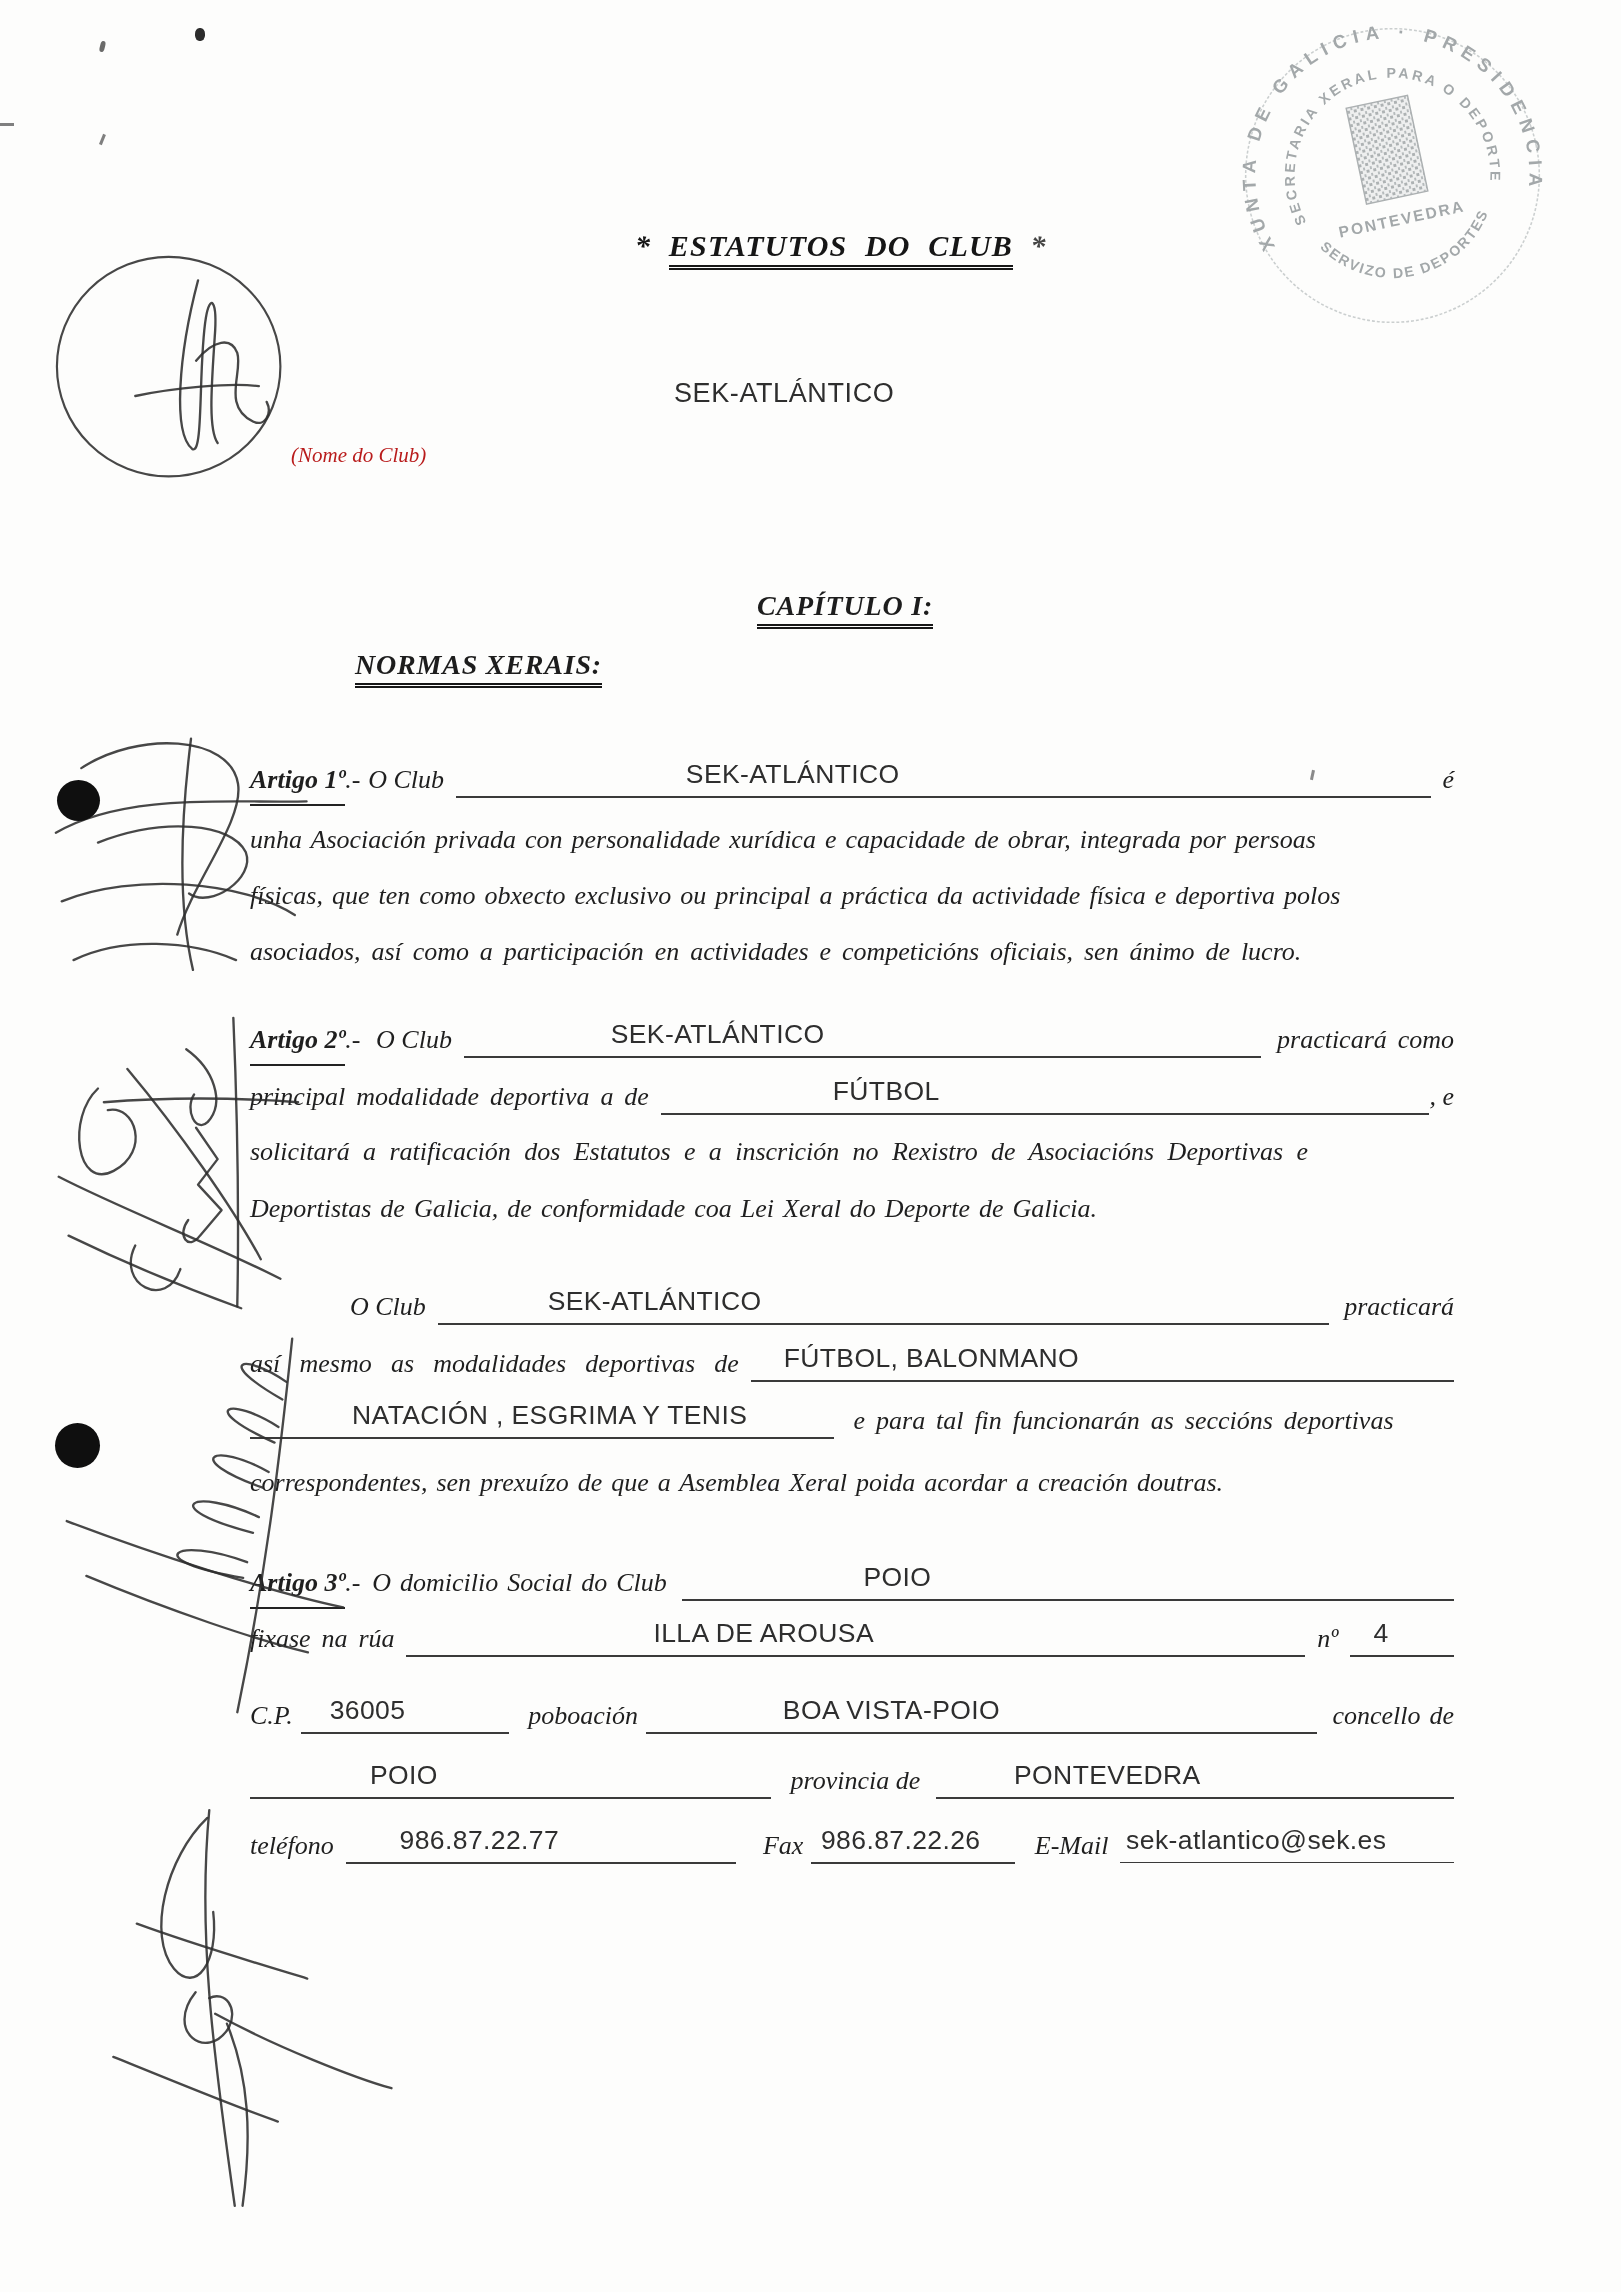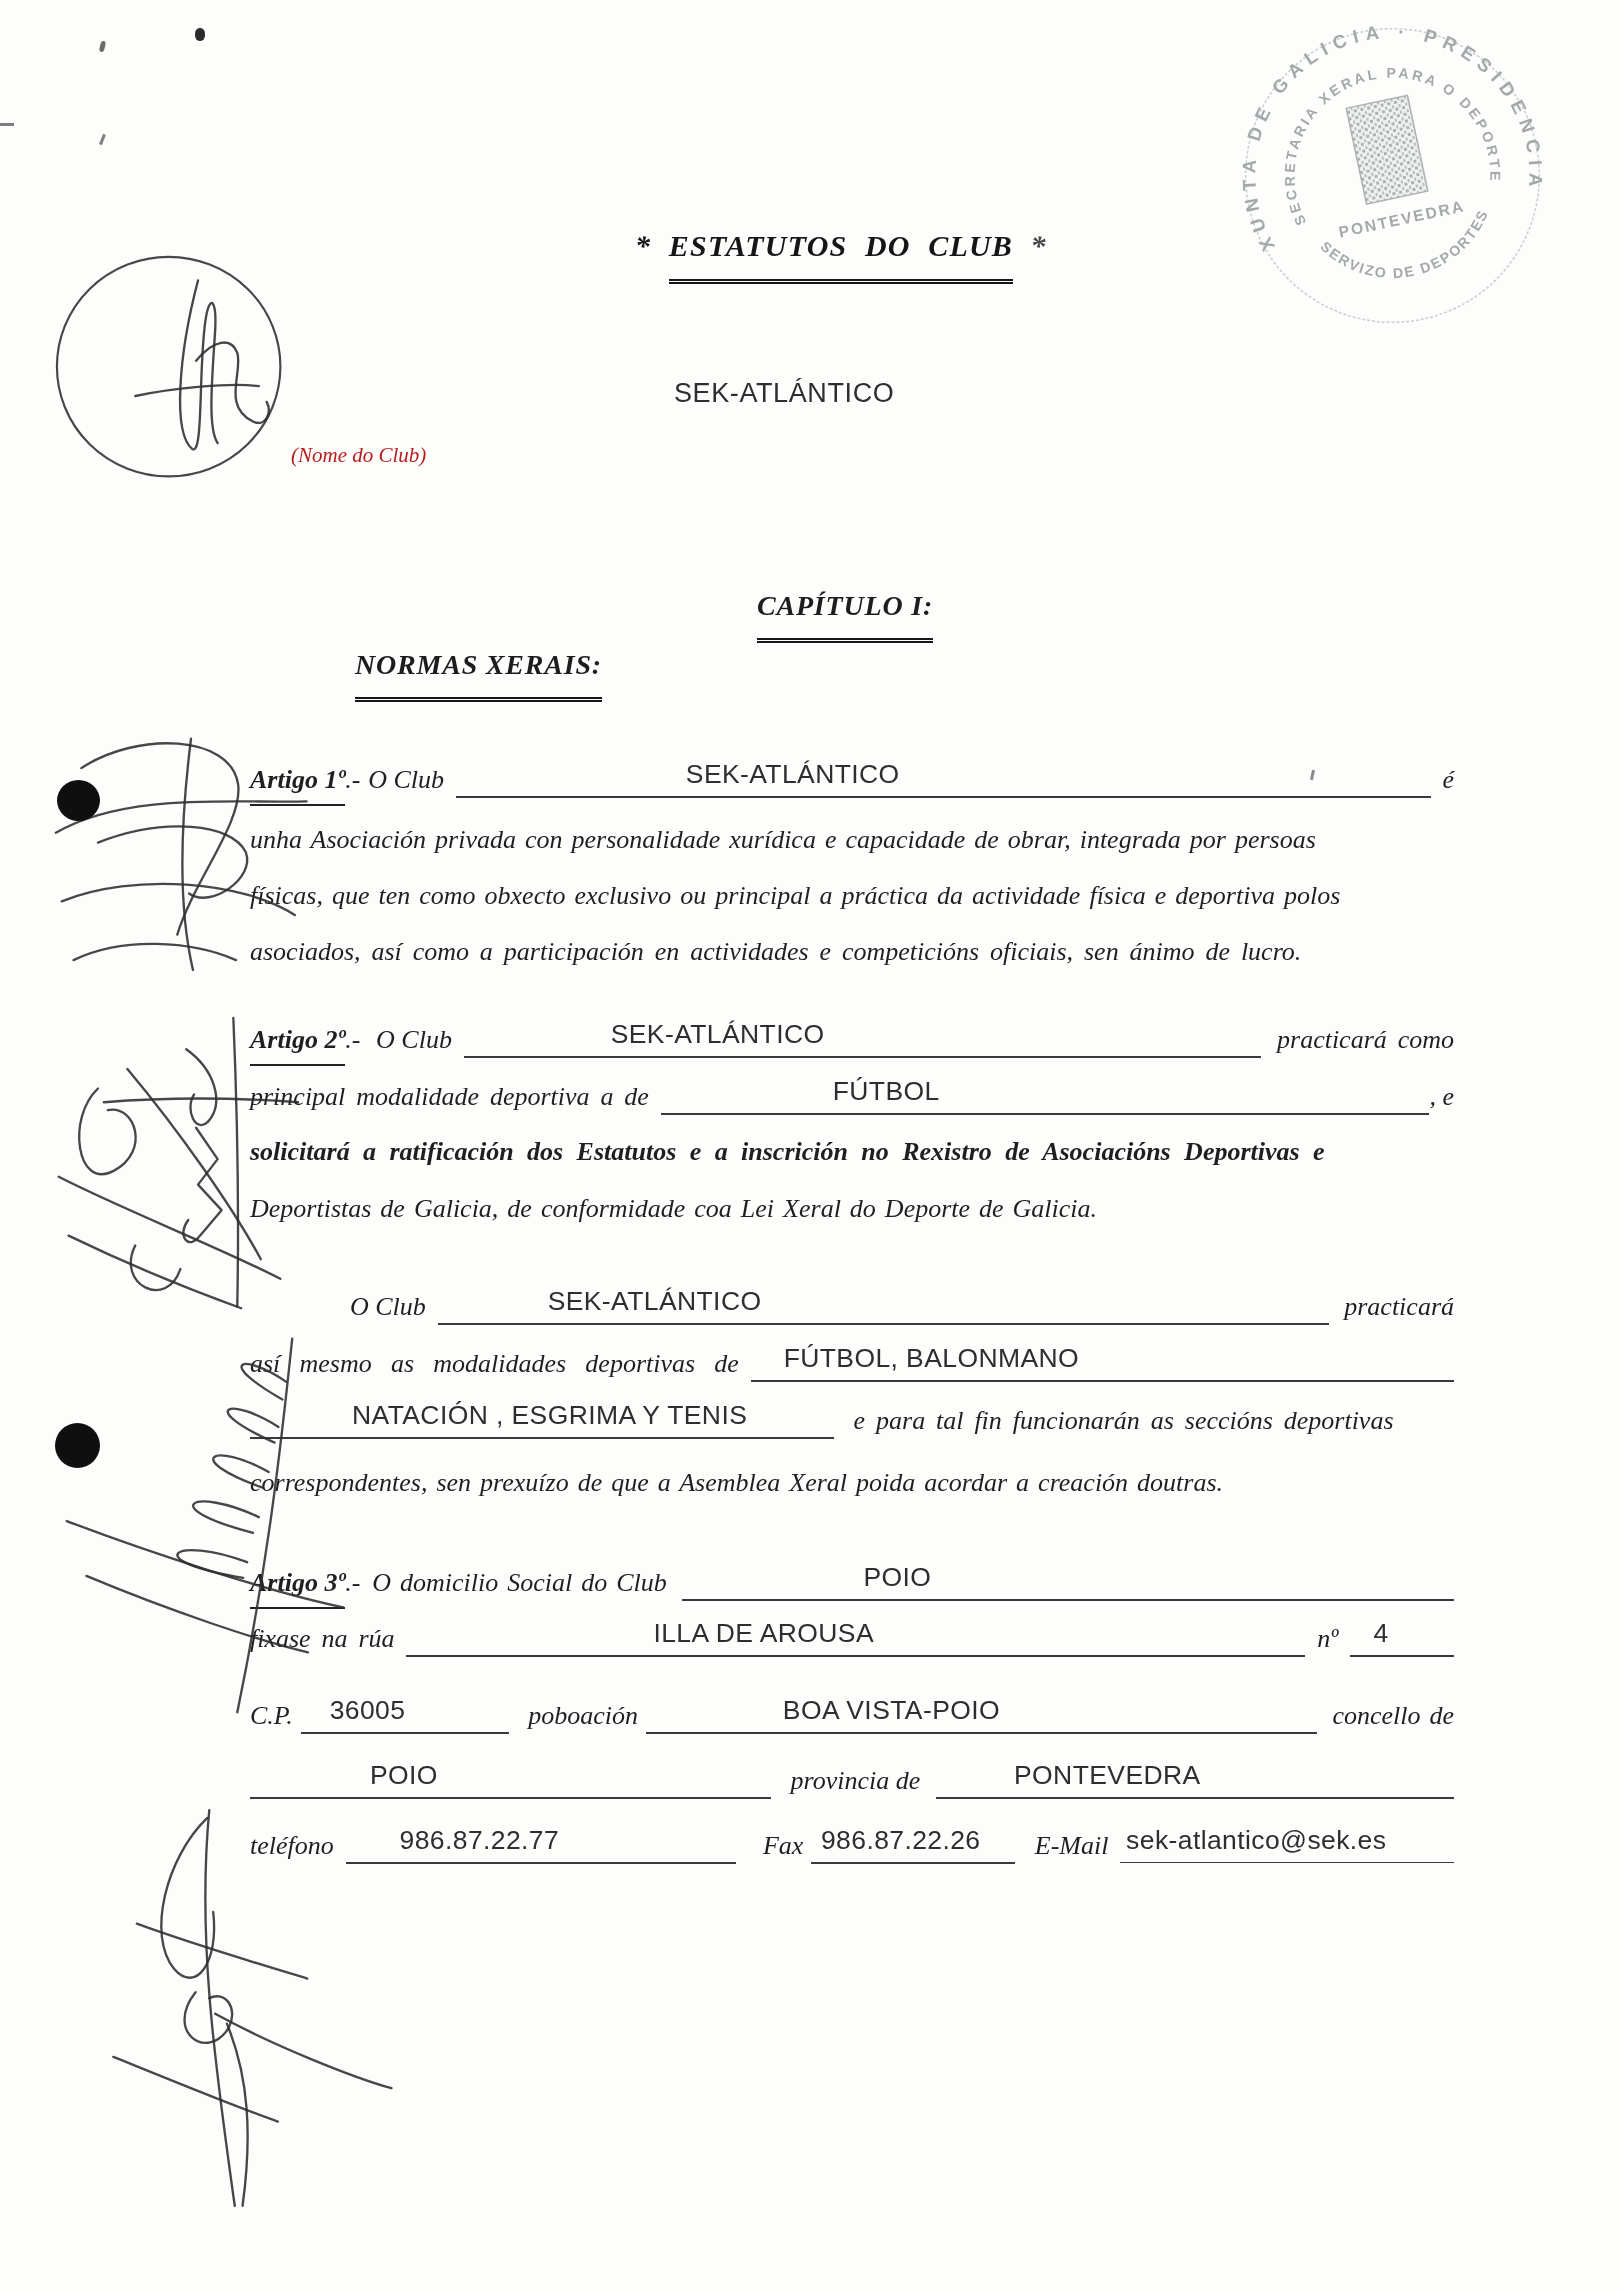--- a/index.html
+++ b/index.html
@@ -13,28 +13,28 @@
     position:absolute;left:250px;width:1204px;
     display:flex;align-items:baseline;
     font-style:italic;font-size:26px;line-height:1.25;
     white-space:nowrap;color:#1f1f1f;
   }
   .pline{
     position:absolute;left:250px;width:1204px;
     font-style:italic;font-size:26px;white-space:nowrap;color:#1f1f1f;
   }
   .lbl{font-weight:bold;border-bottom:2.9px solid #222;padding-bottom:7px;}
-  .dblu{border-bottom:5.9px double #171717;padding-bottom:16px;display:inline-block;}
+  .dblu{border-bottom:5.9px double #171717;padding-bottom:2px;display:inline-block;}
   .field{border-bottom:2px solid #3a3a3a;display:flex;align-items:baseline;min-height:9.8px;}
   .grow{flex:1 1 auto;}
   .tv{
     font-family:"Liberation Sans","DejaVu Sans",sans-serif;font-style:normal;
     font-size:26.5px;letter-spacing:0.4px;color:#2e2e2e;position:relative;top:-4.9px;
   }
-  .ws2{word-spacing:2.5px;} .ws4{word-spacing:4.4px;} .ws7{word-spacing:6.9px;font-weight:bold;} .ws13{word-spacing:12.7px;}
+  .ws2{word-spacing:2.5px;} .ws4{word-spacing:4.4px;} .ws7{word-spacing:6.9px;} .ws13{word-spacing:12.7px;}
   .ml8{margin-left:7.8px;} .ml12{margin-left:11.8px;} .ml16{margin-left:15.7px;} .ml20{margin-left:19.6px;} .ml28{margin-left:27.4px;}
   .title-wrap{
     position:absolute;left:635px;top:229px;display:flex;align-items:baseline;gap:17.6px;
     font-weight:bold;font-style:italic;font-size:30px;letter-spacing:1.2px;word-spacing:8.8px;color:#161616;
   }
   .club-top{
     position:absolute;left:674px;top:378px;
     font-family:"Liberation Sans","DejaVu Sans",sans-serif;
     font-size:27px;letter-spacing:0.6px;color:#2e2e2e;
   }

